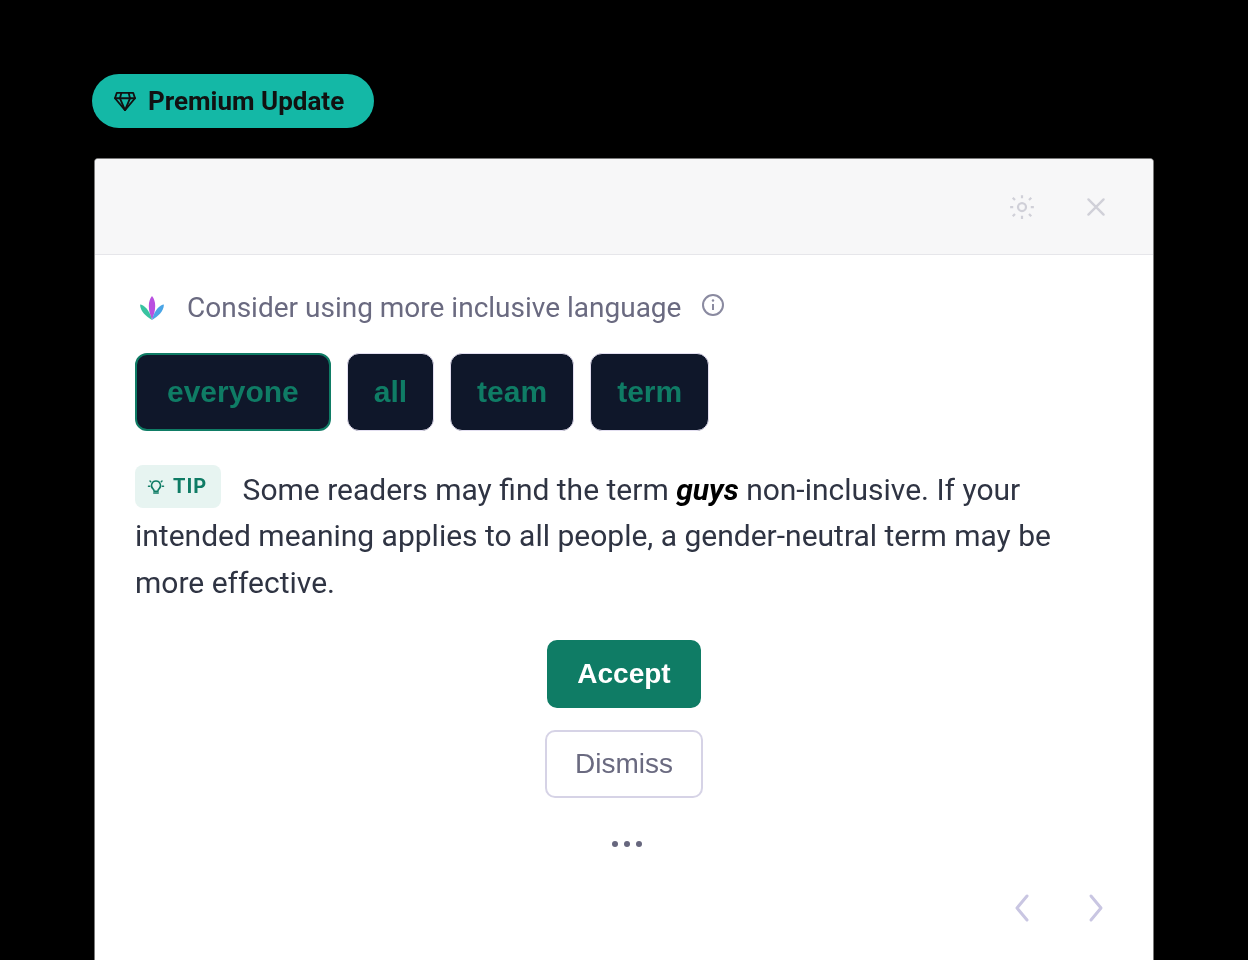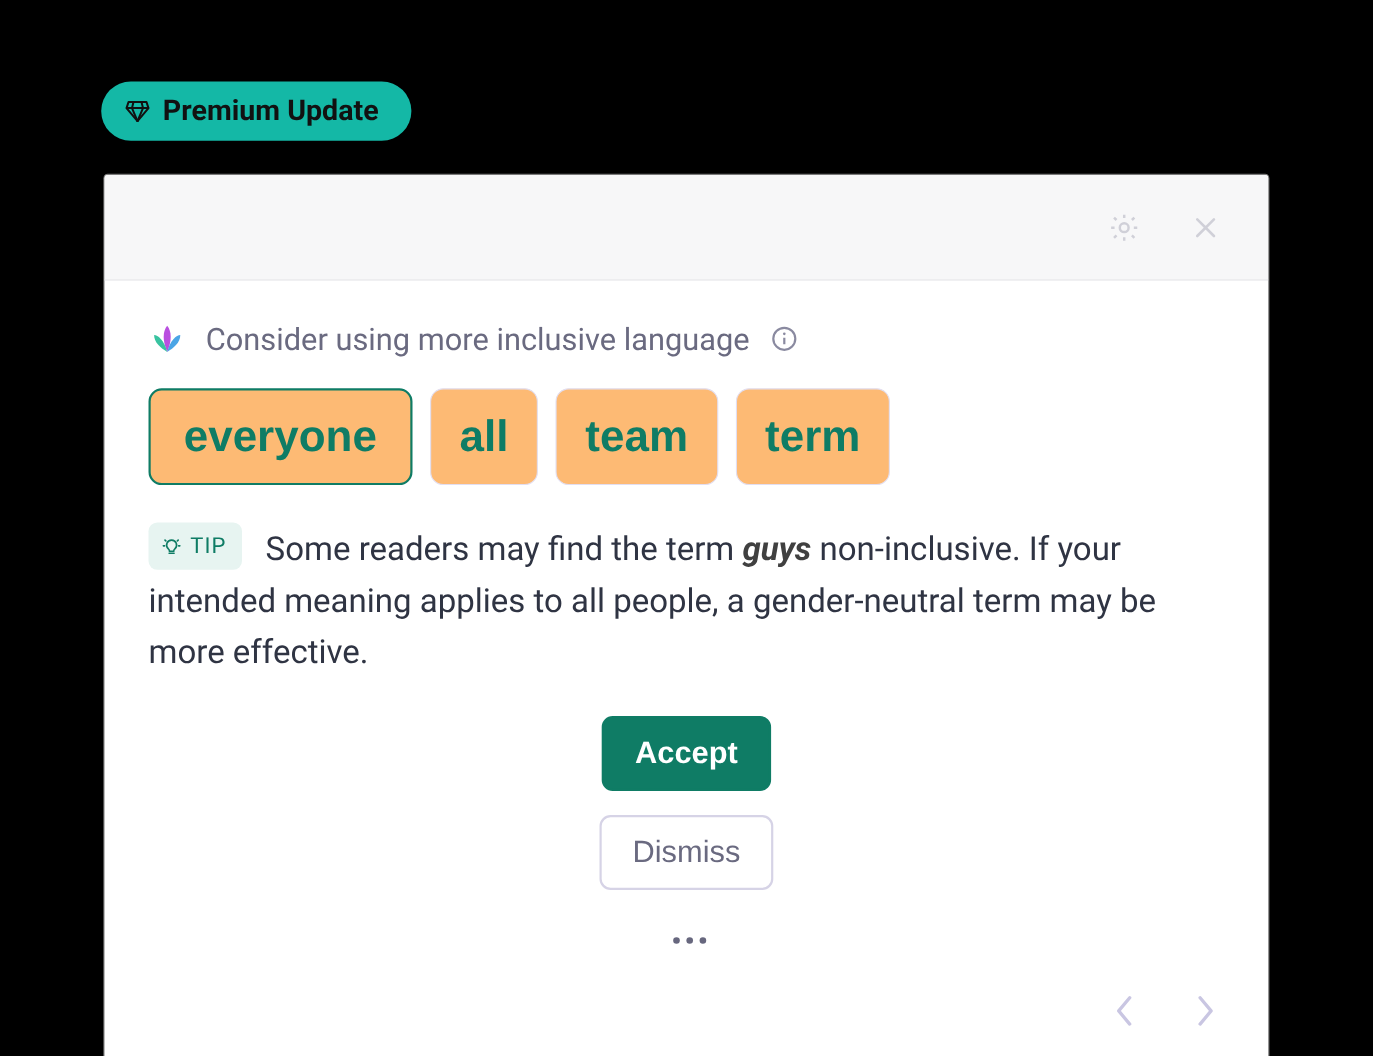--- a/index.html
+++ b/index.html
@@ -59,21 +59,21 @@
   }
 
   
   .card-body {
     padding: 36px 40px 40px 40px;
   }
 
   
   .title-row {
     display: flex;
-    align-items: center;
+    align-items: flex-start;
     gap: 18px;
     margin-bottom: 28px;
   }
   .lotus-icon { width: 34px; height: 34px; display:inline-block; }
   .title-text {
     color: #6a6a80;
     font-size: 28px;
     font-weight: 400;
   }
   .info-icon {
@@ -84,24 +84,24 @@
   }
 
   
   .chips {
     display: flex;
     gap: 16px;
     margin-bottom: 34px;
   }
   .chip {
     border: 1.5px solid #e2def0;
-    background: #fdba74;
+    background: #0f172a;
     color: #0f7c65;
     font-weight: 700;
-    font-size: 40px;
+    font-size: 30px;
     padding: 18px 26px;
     border-radius: 12px;
     cursor: pointer;
     line-height: 1;
   }
   .chip.primary {
     border: 2px solid #0f7c65;
     padding: 22px 30px;
   }
 
@@ -111,30 +111,30 @@
     font-size: 30px;
     line-height: 1.55;
     margin-bottom: 34px;
   }
   .tip-badge {
     display: inline-flex;
     align-items: center;
     gap: 8px;
     background: #e7f4f1;
     color: #0f7c65;
-    font-weight: 400;
+    font-weight: 700;
     font-size: 20px;
     letter-spacing: 1px;
     padding: 6px 14px 6px 12px;
     border-radius: 8px;
     vertical-align: 4px;
     margin-right: 14px;
   }
   .tip-badge svg { display:block; }
-  .term { font-style: italic; font-weight: 700; color:#404040; }
+  .term { font-style: italic; font-weight: 700; color:#000000; }
 
   
   .actions {
     display: flex;
     align-items: center;
     gap: 22px;
     flex-direction: column;
   }
   .btn {
     font-size: 28px;

